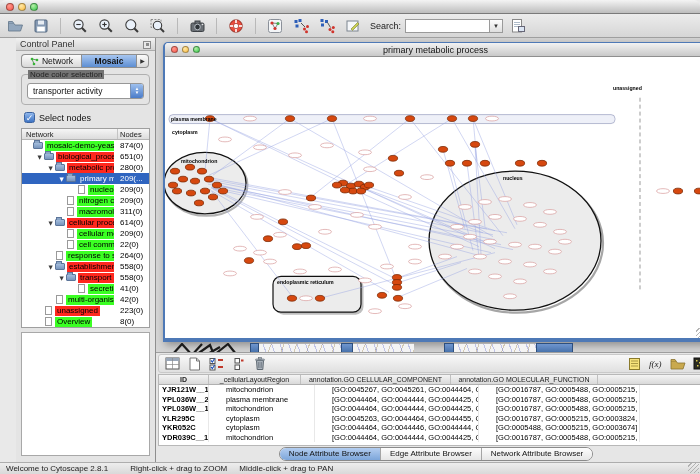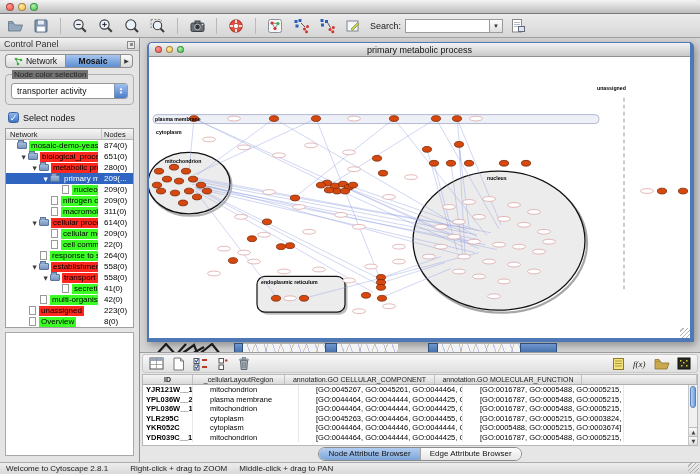--- a/index.html
+++ b/index.html
@@ -23,21 +23,21 @@
   .tb-btn{width:22px;height:20px;display:flex;align-items:center;justify-content:center;border-radius:3px;}
   .tb-sep{width:1px;height:16px;background:#b9b9b9;margin:0 4px;}
   .search-label{font-size:9px;color:#222;margin-left:2px;}
   .search-wrap{display:flex;align-items:center;}
   .search-input{width:84px;height:14px;border:1px solid #9a9a9a;border-right:none;background:#fff;font-size:9px;
                 padding:0 3px;font-family:"Liberation Sans",sans-serif;}
   .search-drop{width:14px;height:14px;border:1px solid #9a9a9a;background:linear-gradient(#fdfdfd,#dfdfdf);
                font-size:6px;line-height:13px;text-align:center;color:#333;}
 
   
-  .main{display:flex;height:424px;}
+  .main{display:flex;height:424px;padding-left:16px;}
 
   
   .control-panel{width:140px;background:#e4e4e4;border-right:1px solid #8e8e8e;display:flex;flex-direction:column;}
   .panel-header{height:13px;background:linear-gradient(#f2f2f2,#d2d2d2);border-bottom:1px solid #ababab;
                 font-size:9px;line-height:13px;padding-left:4px;color:#333;position:relative;flex:none;}
   .float-ico{position:absolute;right:4px;top:3px;width:8px;height:8px;border:1px solid #8b8b8b;background:#e8e8e8;}
   .float-ico::before{content:"";position:absolute;right:1px;top:1px;width:3px;height:3px;background:#8b8b8b;}
   .cp-tabs{display:flex;align-items:center;padding:3px 3px 2px 5px;flex:none;}
   .cp-tab{height:14px;border:1px solid #8f8f8f;font-size:8.5px;display:flex;align-items:center;
           justify-content:center;gap:3px;background:linear-gradient(#fbfbfb,#d9d9d9);color:#111;}
@@ -821,20 +821,21 @@
         <div class="dp-scroll">
           <span class="dp-thumb"></span>
           <span class="dp-sbtn" style="bottom:9px">▲</span>
           <span class="dp-sbtn" style="bottom:0">▼</span>
         </div>
       </div>
       <div class="dp-tabs">
         <span class="dp-tabset">
           <span class="dp-tab selected">Node Attribute Browser</span>
           <span class="dp-tab">Edge Attribute Browser</span>
+          <span class="dp-tab">Network Attribute Browser</span>
         </span>
       </div>
     </div>
   </div>
 </div>
 
 <div class="statusbar">
   <span class="sb-welcome">Welcome to Cytoscape 2.8.1</span>
   <span class="sb-zoom">Right-click + drag to ZOOM</span>
   <span class="sb-pan">Middle-click + drag to PAN</span>

